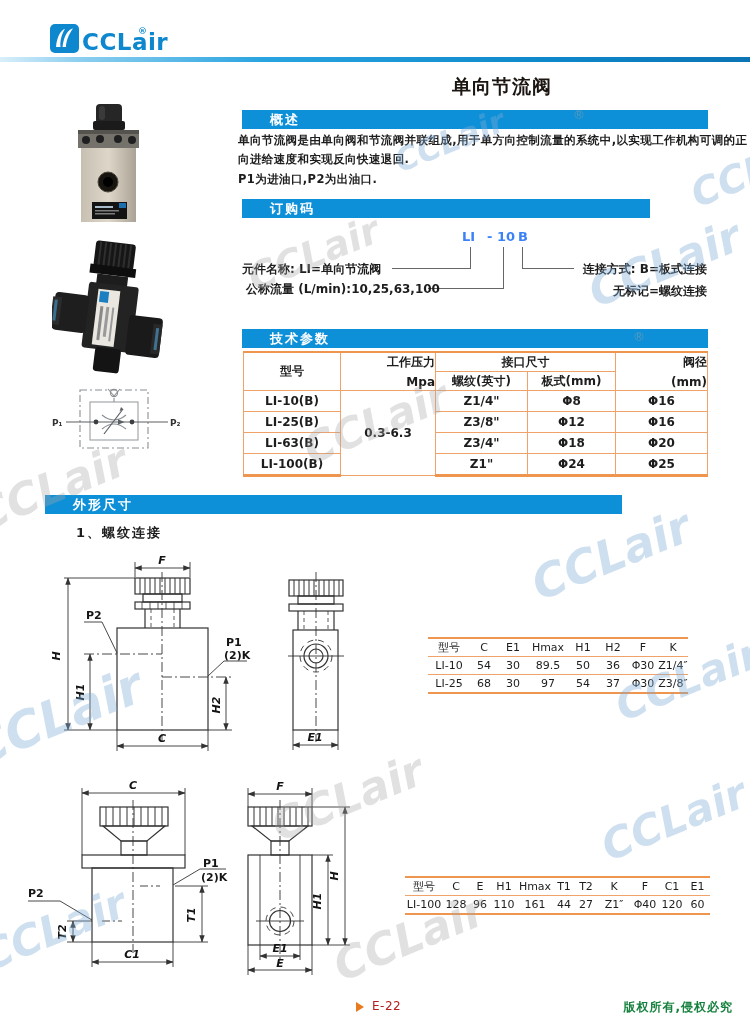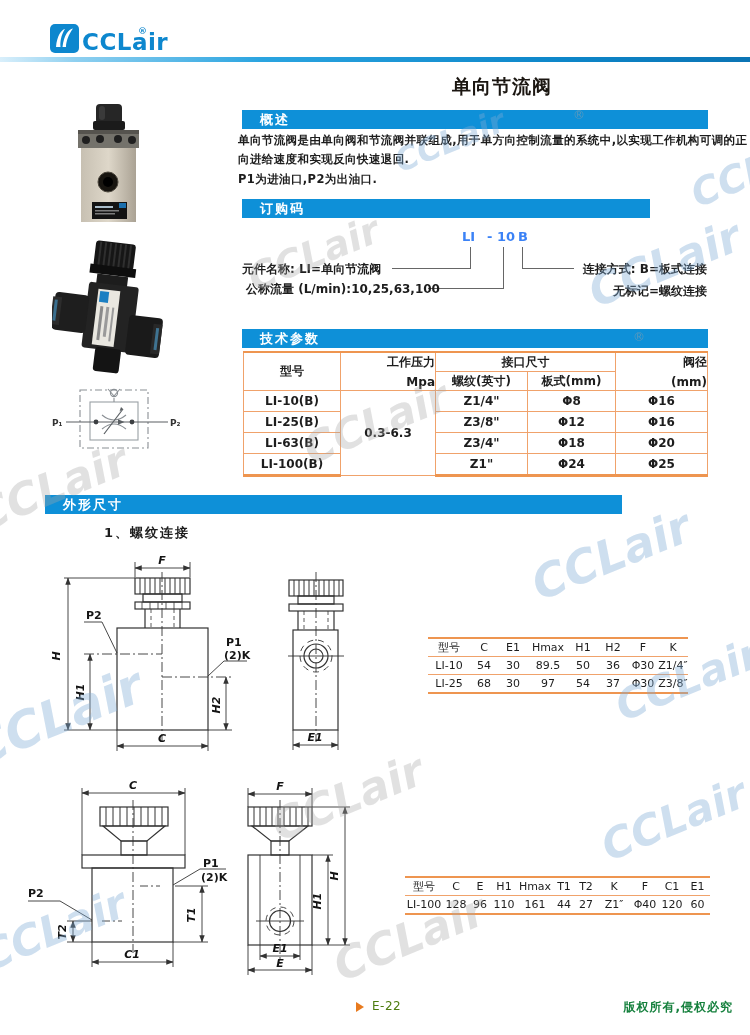--- a/index.html
+++ b/index.html
@@ -14,21 +14,21 @@
   
   .logo-icon { position:absolute; left:50px; top:24px; width:29px; height:29px; }
   .logo-text { position:absolute; left:82px; top:29px; font-size:23px; font-weight:bold; color:#0d87ce; letter-spacing:0.5px; }
   .logo-reg  { position:absolute; left:138px; top:26px; font-size:9px; color:#0d87ce; font-weight:bold; }
   .grad-line { position:absolute; left:0; top:57px; width:750px; height:5px;
     background:linear-gradient(90deg,#d9effb 0%,#8fd0f0 10%,#2aa4e0 35%,#0d86c9 75%,#0b74b4 100%); }
   .page-title { position:absolute; left:452px; top:74px; width:200px; font-size:19px; font-weight:bold; color:#1b1611; letter-spacing:1px; }
 
   
   .bar { position:absolute; height:19px; background:#0e90d8; color:#fff;
-    font-size:13px; font-weight:bold; line-height:19px; padding-left:18px;
+    font-size:13px; font-weight:bold; line-height:19px; padding-left:28px;
     letter-spacing:2px; box-sizing:border-box; }
 
   .ov-line { position:absolute; left:238px; width:474px; font-size:11.5px; font-weight:600; color:#1d1d1d; letter-spacing:0.4px; white-space:nowrap; }
 
   
   .code-part { position:absolute; font-size:13px; font-weight:bold; color:#3b82f6; }
   .cl { position:absolute; background:#666; }
   .ord-label { position:absolute; font-size:12px; font-weight:600; color:#1d1d1d; white-space:nowrap; }
 
   
@@ -40,26 +40,26 @@
   .tech-table .blk { display:block; line-height:16px;text-align:right; }
   .tech-table .sp { margin-top:4px; }
 
   
   .dim-table { position:absolute; border-collapse:collapse; table-layout:fixed; }
   .dim-table td { border-top:1px solid #f0a26b; border-left:none; border-right:none;
     text-align:center; vertical-align:middle; font-size:11px; color:#1d1d1d; padding:0; height:17px; }
   .dim-table tr:first-child td { border-top:2px solid #ee9550; }
   .dim-table tr.lastrow td { border-bottom:2px solid #ee9550;text-align:center; }
 
-  .subtitle { position:absolute; left:104px; top:524px; font-size:13px; font-weight:600; color:#1d1d1d; letter-spacing:2px; }
+  .subtitle { position:absolute; left:76px; top:524px; font-size:13px; font-weight:600; color:#1d1d1d; letter-spacing:2px; }
 
   
   .f-arrow { position:absolute; left:356px; top:1002px; width:0; height:0;
     border-left:8px solid #e87a1e; border-top:5px solid transparent; border-bottom:5px solid transparent; }
-  .f-page { position:absolute; left:372px; top:999px; font-size:12px; color:#4d7c0f; letter-spacing:0.5px; }
+  .f-page { position:absolute; left:372px; top:999px; font-size:12px; color:#b91c1c; letter-spacing:0.5px; }
   .f-copy { position:absolute; right:17px; top:999px; font-size:12px; font-weight:bold; color:#15803d; letter-spacing:1px; }
 
   
   .wm { position:absolute; font-weight:bold; font-style:italic; white-space:nowrap;
     pointer-events:none; font-family:"DejaVu Sans","Liberation Sans",sans-serif; z-index:5; }
   .wm-b { color:rgba(125,172,214,0.38); }
   .wm-g { color:rgba(168,168,168,0.34); }
   .wm-r { position:absolute; font-size:12px; color:rgba(150,160,170,0.55); z-index:5; }
 
   

